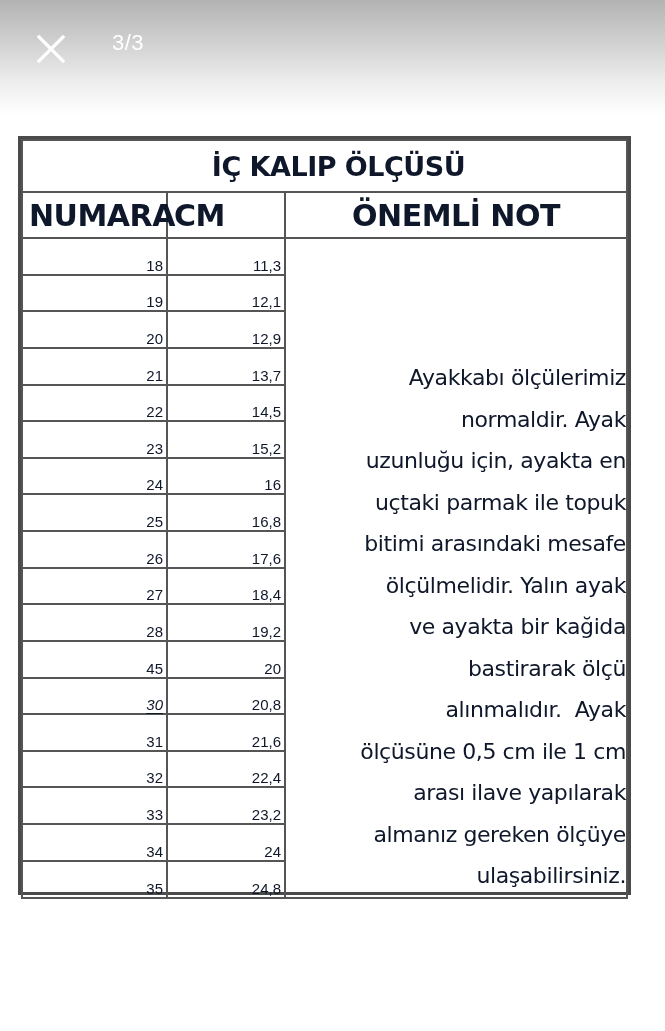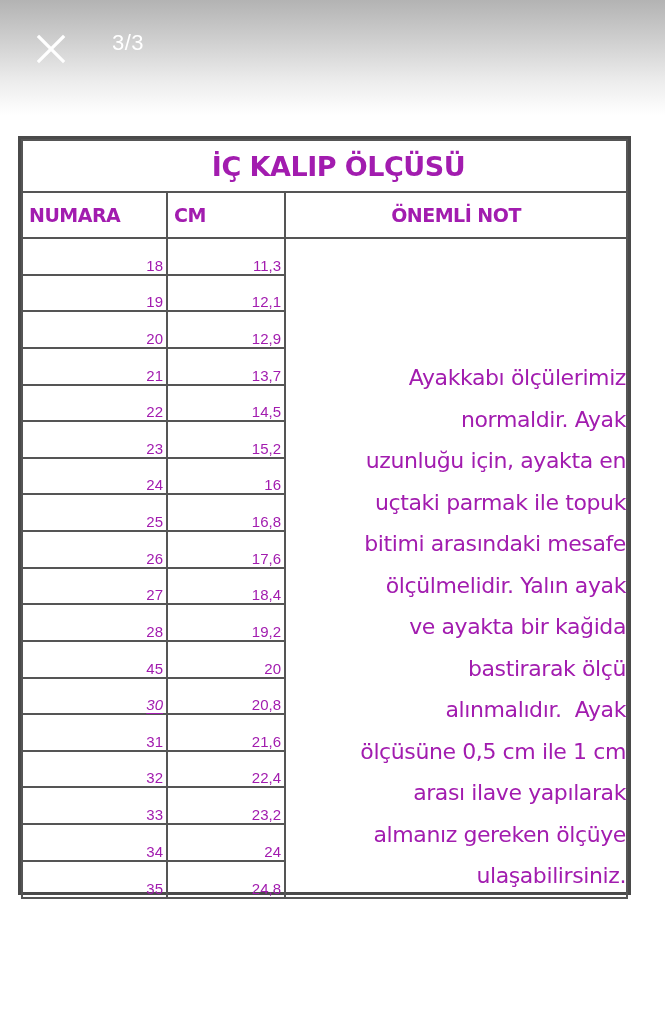--- a/index.html
+++ b/index.html
@@ -49,36 +49,36 @@
     }
     table.size-table {
       border-collapse: collapse;
       width: 100%;
       height: 100%;
       table-layout: fixed;
     }
     table.size-table td, table.size-table th {
       border: 2px solid #555555;
       padding: 0;
-      color: #a21caf;
+      color: #0f172a;
     }
     .title-cell {
       height: 50px;
       text-align: center;
       font-family: "DejaVu Sans", sans-serif;
       font-weight: bold;
       font-size: 27px;
       letter-spacing: -0.5px;
       padding-left: 28px !important;
     }
     .hdr {
       height: 44px;
       font-family: "DejaVu Sans", sans-serif;
       font-weight: bold;
-      font-size: 19px;
+      font-size: 30px;
       letter-spacing: -0.5px;
       text-align: left;
       padding-left: 6px !important;
     }
     .hdr.note-hdr { text-align: center; padding-left: 0 !important; }
     .num, .cm {
       font-family: "Liberation Sans", sans-serif;
       font-size: 15px;
       text-align: right;
       vertical-align: bottom;

